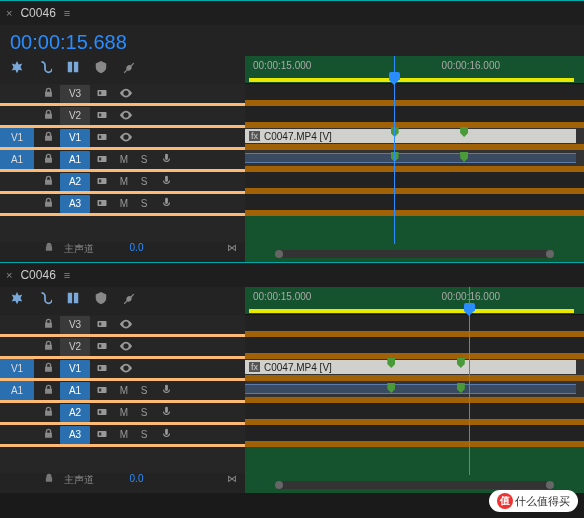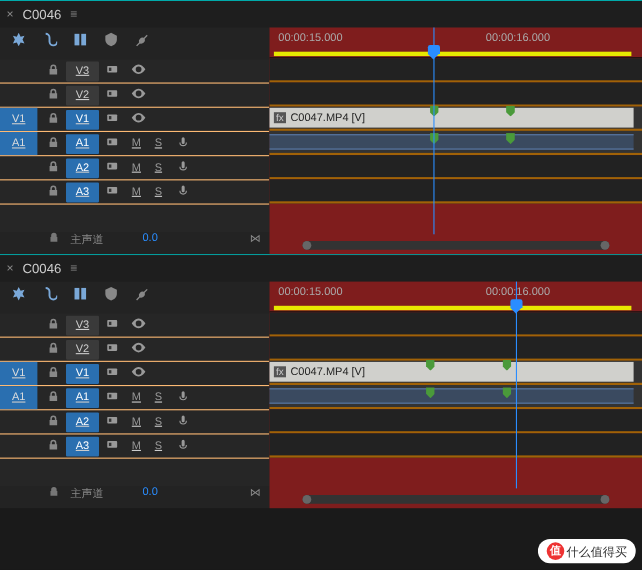--- a/index.html
+++ b/index.html
@@ -8,60 +8,61 @@
   .tabbar { display: flex; align-items: center; height: 24px; padding: 0 6px; background: #1e1e1e; }
   .closex { color: #888; margin-right: 8px; cursor: pointer; }
   .tabname { color: #ccc; font-size: 12px; margin-right: 8px; }
   .menu3 { color: #888; letter-spacing: -2px; }
   .timecode { color: #2a8dff; font-size: 20px; font-weight: 400; padding: 6px 10px 2px; }
   .body { display: flex; height: 206px; }
   .left { width: 245px; display: flex; flex-direction: column; }
   .toolbar { display: flex; align-items: center; gap: 14px; padding: 4px 10px 8px; }
   .toolbar svg { width: 14px; height: 14px; }
   .tracks { flex: 1; overflow: hidden; background: #262626; }
-  .trk { display: flex; align-items: center; height: 22px; border-bottom: 1px solid #fdba74; text-decoration: underline; }
+  .trk { display: flex; align-items: center; height: 22px; border-bottom: 3px solid #fdba74; }
   .src { width: 34px; height: 100%; display: flex; align-items: center; justify-content: center; font-size: 10px; color: #ddd; margin-right: 2px; }
   .src.on { background: #2a6fb0; }
   .lock { width: 24px; color: #888; text-align: center; }
   .tgt { width: 30px; height: 18px; display: flex; align-items: center; justify-content: center; font-size: 10px; color: #ccc; background: #3a3a3a; border-radius: 1px; }
   .tgt.on { background: #2a6fb0; color:#fff; }
   .icbtn { width: 24px; text-align: center; color: #999; font-size: 11px; }
   .ms { width: 20px; text-align: center; color: #999; font-size: 10px; }
   .footer { display: flex; align-items: flex-start; height: 20px; padding: 0 8px; color: #888; font-size: 10px; }
   .footer .lvl { color: #2a8dff; margin-left: auto; margin-right: 48px; }
   .footer .bow { color: #888; margin-left: auto; }
-  .right { flex: 1; position: relative; background: #7f1d1d; }
+  .right { flex: 1; position: relative; background: #14532d; }
   .ruler { height: 28px; border-bottom: 1px solid #111; position: relative; color: #aaa; font-size: 10px;}
   .ruler span { position: absolute; top: 4px; }
   .yellowbar { position: absolute; top: 22px; left: 4px; right: 10px; height: 4px; background: #e8e800; }
   .playhead { position: absolute; top: 0; bottom: 18px; width: 1px; background: #2a8dff; z-index: 5;}
   .playhead::before { content:""; position:absolute; top:16px; left:-5px; width:11px; height:8px; background:#2a8dff; border-radius:2px 2px 0 0;}
   .playhead::after { content:""; position:absolute; top:24px; left:-5px; border:5px solid transparent; border-top:5px solid #2a8dff; }
   .trkarea { position: relative; }
-  .lane { height: 22px; border-bottom: 2px solid #a16207; position: relative; background: #222; }
+  .lane { height: 22px; border-bottom: 6px solid #a16207; position: relative; background: #222; }
   .lane.dk { background: #333; }
   .clip { position: absolute; top: 1px; bottom: 1px; left: 0; right: 8px; background: #d0d0cc; color: #222; font-size: 10px; padding: 2px 4px; display:flex; align-items:center; gap:4px;}
   .clip.audio { background: #3a4a60; border-top:1px solid #5a7aa8; border-bottom:1px solid #5a7aa8; top:3px; bottom:3px; }
   .marker { position:absolute; top:-2px; width:8px; height:10px; background:#4a9a3a; clip-path: polygon(0 0,100% 0,100% 60%,50% 100%,0 60%); }
   .hscroll { position:absolute; bottom:4px; left:30px; right:30px; height:8px; background:#333; border-radius:4px;}
   .hscroll::before,.hscroll::after{content:"";position:absolute;top:0;width:8px;height:8px;background:#666;border-radius:50%;}
   .hscroll::before{left:0}.hscroll::after{right:0}
   .badge { position: fixed; bottom: 6px; right: 6px; background: #fff; border-radius: 12px; padding: 3px 8px; font-size: 11px; color:#333; display:flex; align-items:center; gap:2px;}
   .badge b{background:#e33;color:#fff;border-radius:50%;width:16px;height:16px;display:inline-flex;align-items:center;justify-content:center;font-size:10px;}
 </style>
 </head>
 <body>
 
 <div id="root">
     <div class="panel">
     <div class="tabbar">
       <span class="closex">×</span>
       <span class="tabname">C0046</span>
       <span class="menu3">≡</span>
     </div>
+    <div class="timecode">00:00:15.688</div>
     <div class="body">
       <div class="left">
         <div class="toolbar">
           <span><svg viewBox="0 0 16 16" fill="#7aa8d8">
                 <path d="M8 1l2 4 4-1-2 4 2 4-4-1-2 4-2-4-4 1 2-4-2-4 4 1z"></path>
               </svg></span>
           <span><svg viewBox="0 0 16 16" fill="#7aa8d8">
                 <path d="M4 2a4 4 0 014 4v4a4 4 0 008 0" stroke="#7aa8d8" fill="none" stroke-width="2"></path>
               </svg></span>
           <span><svg viewBox="0 0 16 16" fill="#7aa8d8">

